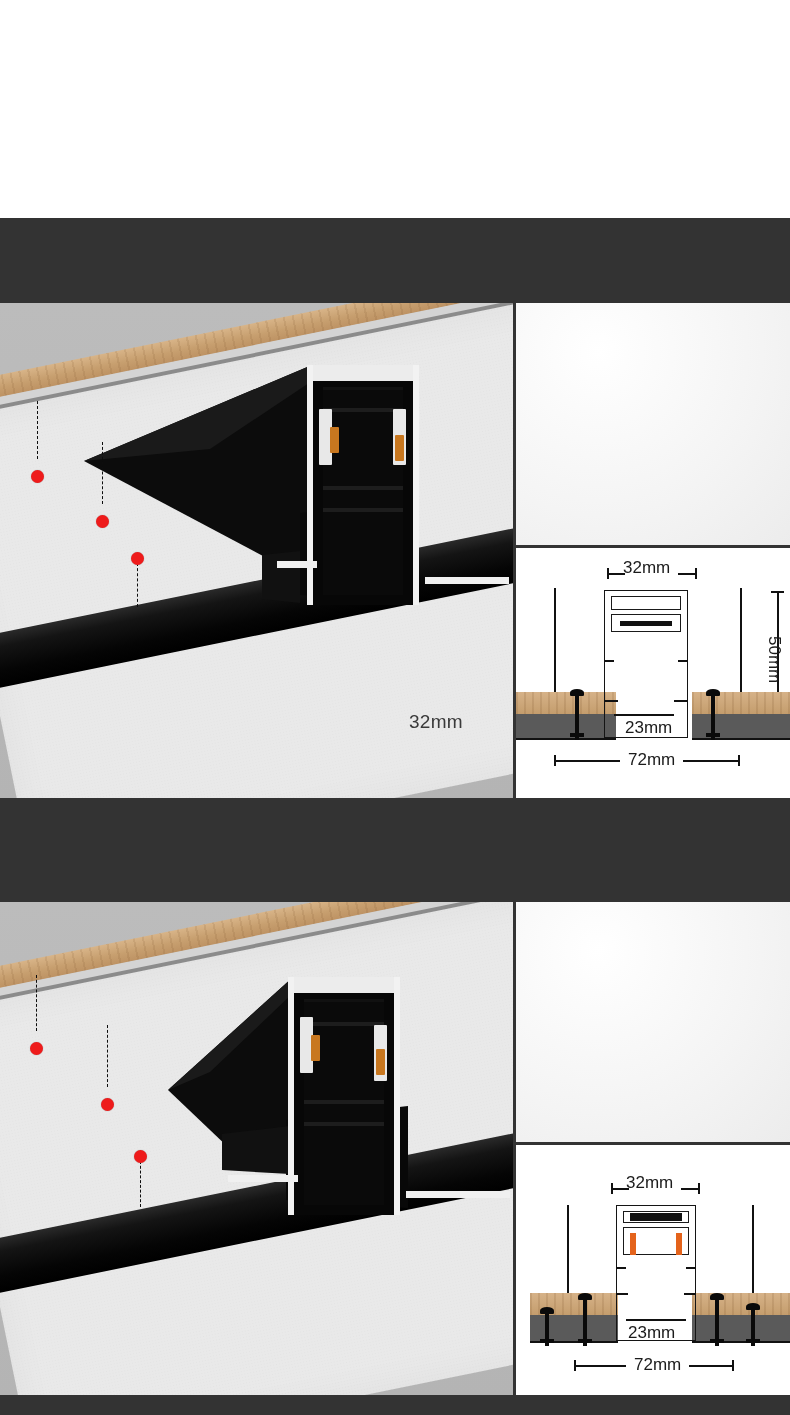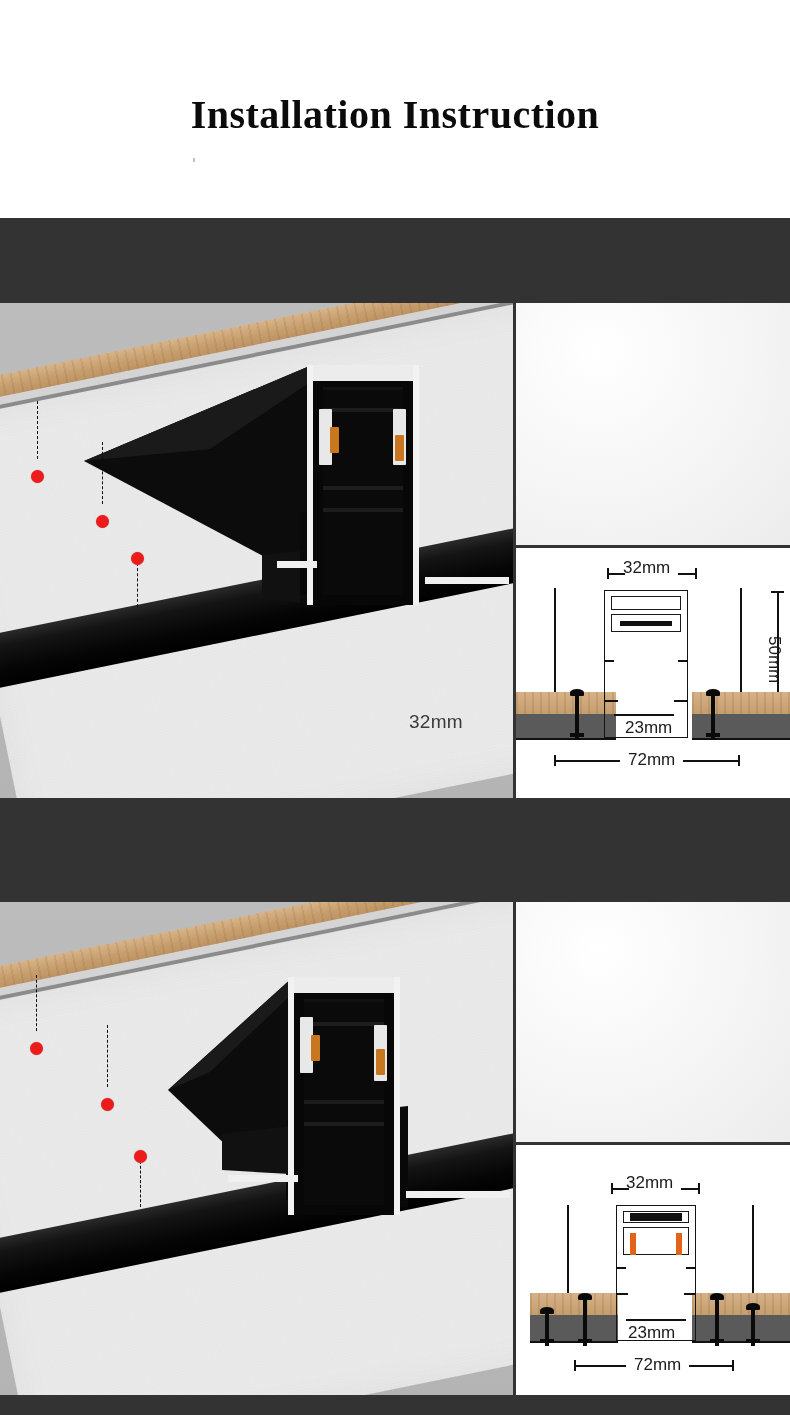--- a/index.html
+++ b/index.html
@@ -184,24 +184,20 @@
   .prof-in  { position:absolute; border:1.6px solid #1a1a1a; background:#fff; }
   .led-strip{ position:absolute; background:#111; }
   .conn-orange { position:absolute; background:#e4631b; }
   .arrowcap { position:absolute; width:1.6px; height:11px; background:#111; }
 </style>
 </head>
 <body>
 
 <div class="page">
 
-  <div class="title-area">
-    <div class="page-title">Installation Instruction</div>
-    <div class="title-speck"></div>
-  </div>
 
   <div class="band band-top"></div>
   <div class="band band-mid"></div>
   <div class="band band-bottom"></div>
 
   <div class="section sec-1">
 
     <div class="pane pane-left">
       <div class="scene">
         <div class="ceil-upper"></div>

